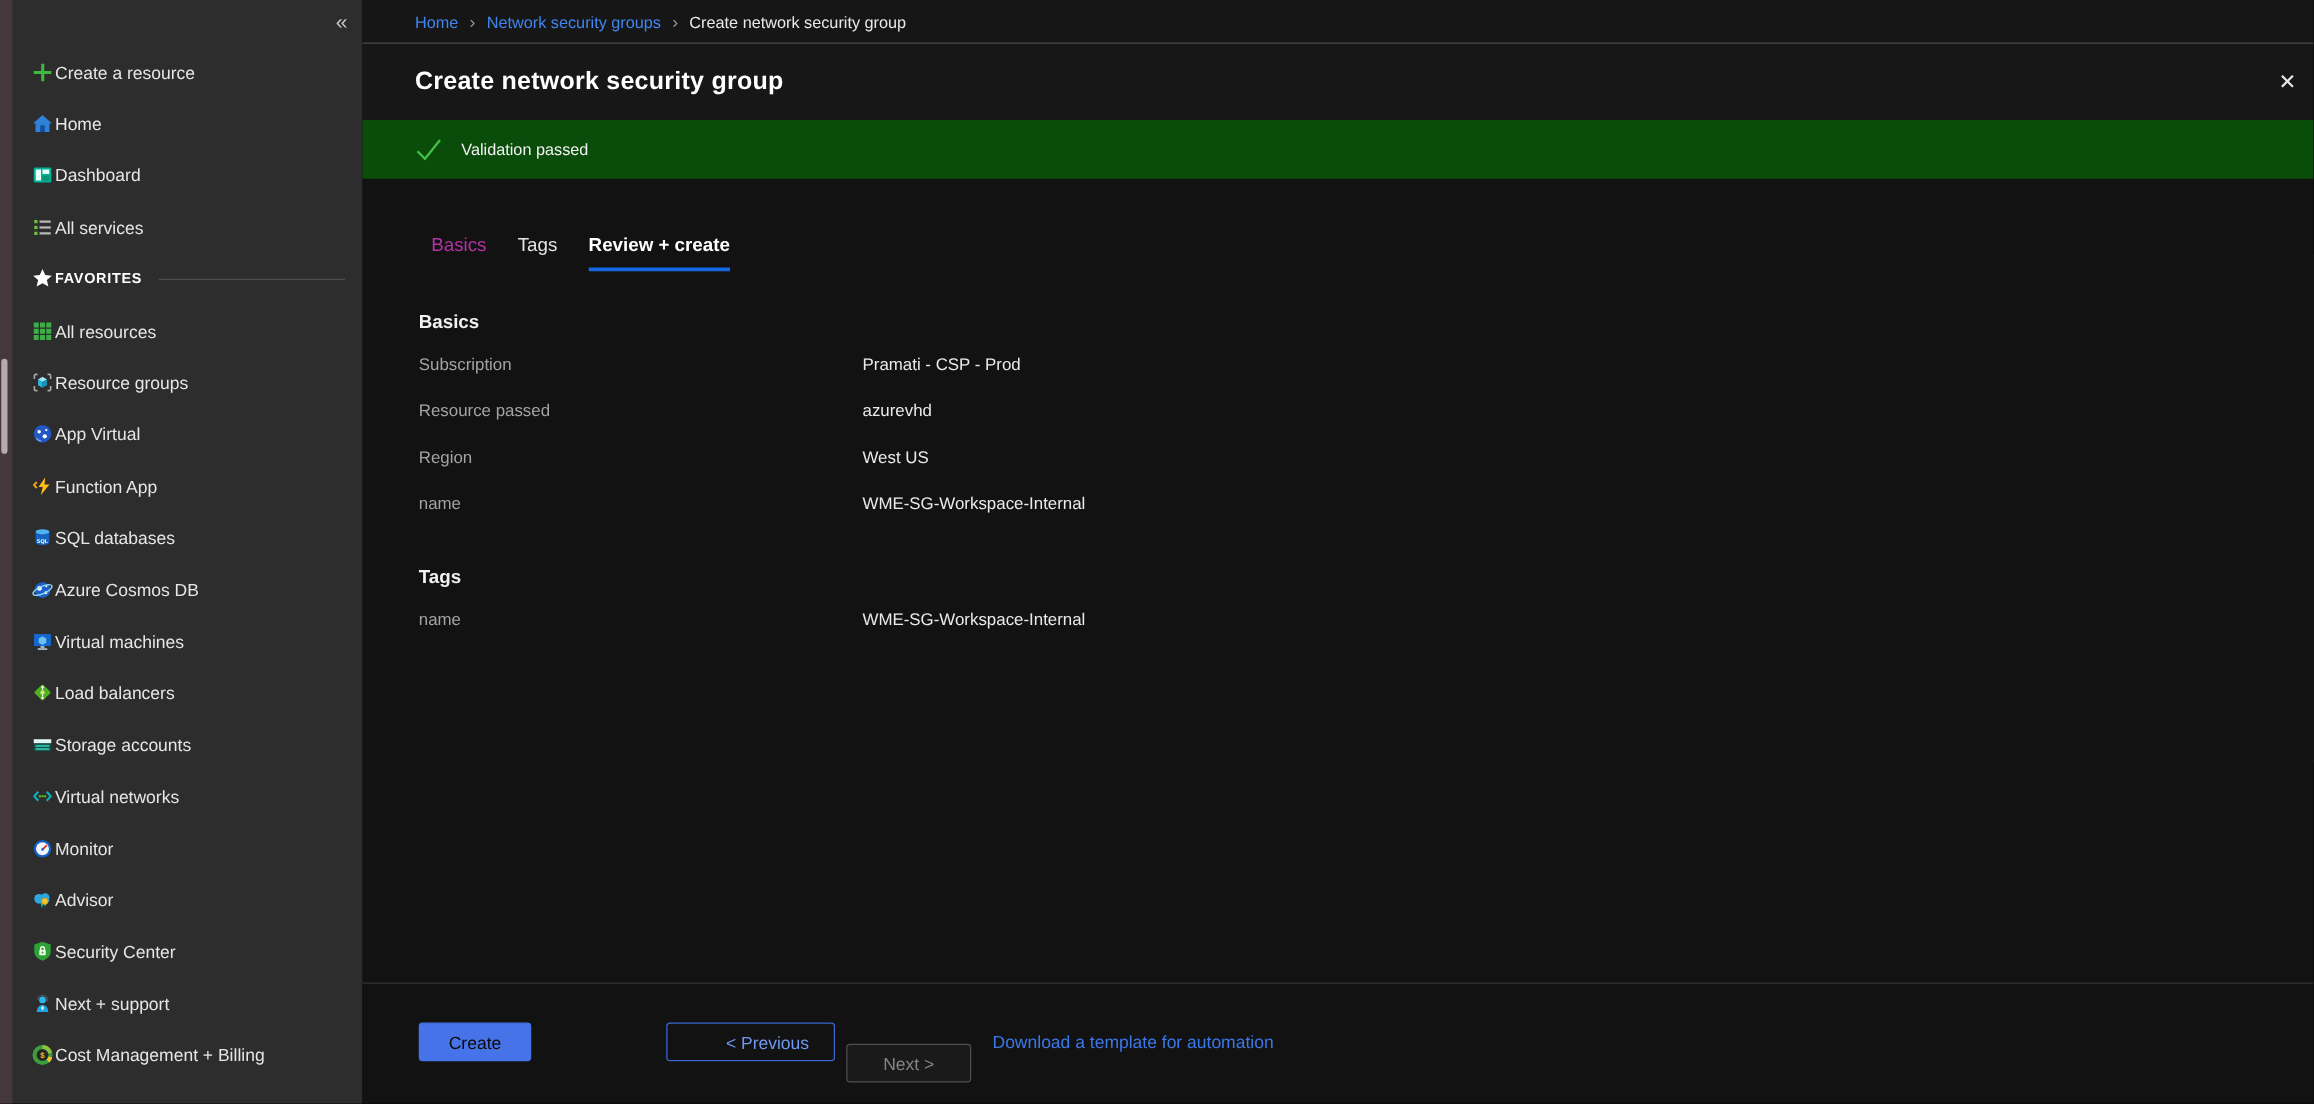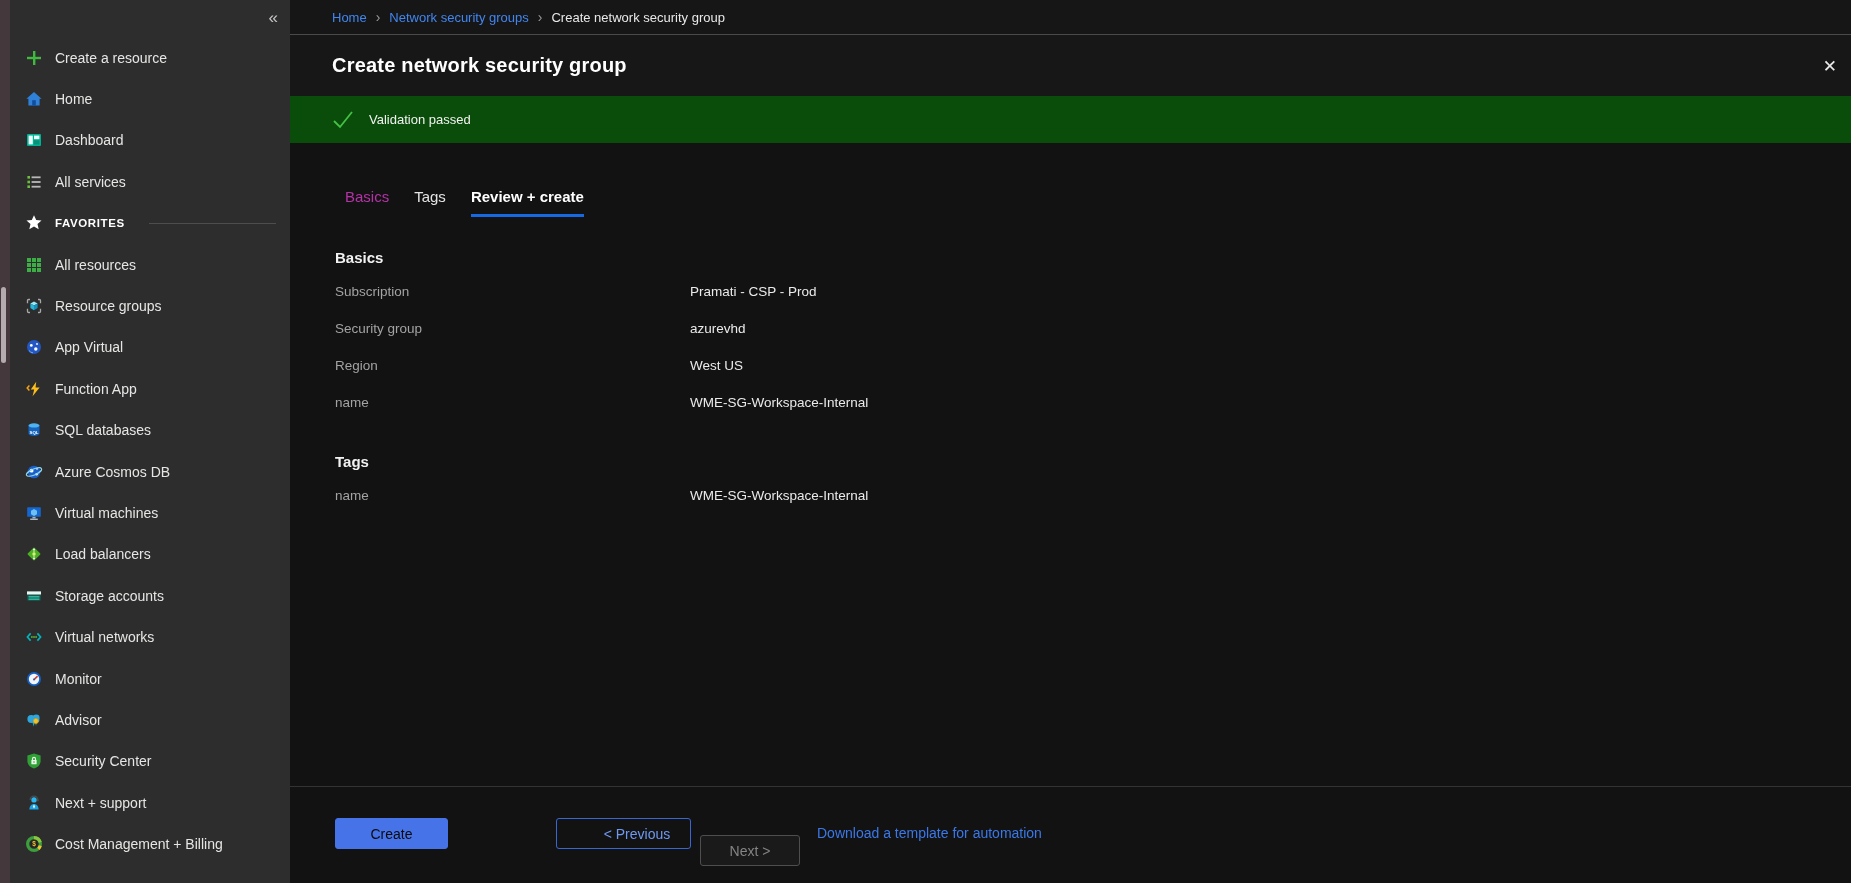--- a/index.html
+++ b/index.html
@@ -8,21 +8,21 @@
     position: relative; width: 1851px; height: 883px; overflow: hidden;
     background: #121212; font-family: "Liberation Sans", sans-serif;
     -webkit-font-smoothing: antialiased;
   }
   
   .sidebar { position: absolute; left: 0; top: 0; width: 290px; height: 100%; background: #2d2d2d; }
   .left-strip { position: absolute; left: 0; top: 0; width: 10px; height: 100%; background: #44383c; }
   .scroll-thumb { position: absolute; left: 1px; top: 287px; width: 5px; height: 76px; background: #b3abad; border-radius: 3px; cursor: pointer; }
   .collapse { position: absolute; top: 8px; right: 12px; color: #c9c5c5; font-size: 17px; cursor: pointer; line-height: 20px; }
   .nav { position: absolute; top: 37px; left: 10px; right: 0; }
-  .nav-item { height: 41.4px; display: flex; align-items: center; padding-left: 15px; gap: 12px; color: #e6e6e4; font-size: 14px; cursor: pointer; white-space: nowrap; }
+  .nav-item { height: 41.4px; display: flex; align-items: center; padding-left: 15px; gap: 1px; color: #e6e6e4; font-size: 14px; cursor: pointer; white-space: nowrap; }
   .nav-item .icon { width: 18px; height: 18px; flex: 0 0 18px; display: inline-flex; }
   .nav-item .icon svg { width: 18px; height: 18px; }
   .nav-item.fav { color: #ffffff; font-size: 11.5px; font-weight: bold; letter-spacing: .6px; cursor: default; }
   .nav-item.fav .divider { flex: 1; height: 1px; background: #4d4d4d; margin: 0 14px 0 12px; }
   
   .main { position: absolute; left: 290px; top: 0; right: 0; bottom: 0; background: #121212; }
   .breadcrumb-bar { height: 34px; background: #161616; display: flex; align-items: center; padding-left: 42px; font-size: 13px; gap: 9px; }
   .crumb-link { color: #4186f0; cursor: pointer; }
   .crumb-current { color: #e8e8e8; }
   .crumb-sep { color: #9a9a9a; font-size: 14px; }
@@ -37,21 +37,21 @@
   .tab { padding-bottom: 9px; color: #e4e4e4; cursor: pointer; border-bottom: 3px solid transparent; }
   .tab.magenta { color: #b532a7; }
   .tab.active { color: #ffffff; font-weight: 600; border-bottom-color: #1668e3; text-align: center; }
   .section h2 { color: #f2f2f2; font-size: 15px; font-weight: 700; margin: 32px 0 7px 0; }
   .row { display: grid; grid-template-columns: 329px 1fr; height: 37px; align-items: center; font-size: 13.5px; gap: 26px; }
   .row .lbl { color: #a3a3a3; }
   .row .val { color: #eaeaea; }
   
   .footer { position: absolute; left: 0; right: 0; bottom: 0; height: 97px; border-top: 1px solid #333333; background: #121212; display: flex; align-items: flex-start; padding: 31px 0 0 45px; }
   .footer button { height: 31px; font-size: 14px; font-family: "Liberation Sans", sans-serif; cursor: pointer; border-radius: 3px; }
-  .btn-create { width: 113px; background: #4673e8; border: 1px solid #4673e8; color: #0a0a0a; }
+  .btn-create { width: 90px; background: #4673e8; border: 1px solid #4673e8; color: #0a0a0a; }
   .btn-outline { width: 135px; margin-left: 108px; background: transparent; border: 1px solid #3a66d4; color: #6f98f2; padding-left: 27px; }
   .btn-disabled { width: 100px; margin-left: 9px; background: #1a1a1a; border: 1px solid #4e4e4e; color: #848484; cursor: default; margin-top: 17px; }
   .footer-link { margin-left: 17px; color: #3b78e8; font-size: 14px; line-height: 31px; cursor: pointer; text-decoration: none; }
 </style>
 </head>
 <body>
 
 <div class="app">
 
   <aside class="sidebar">
@@ -326,21 +326,21 @@
           <div class="tab active">Review + create</div>
         </div>
       <div id="sections">
           <section class="section">
             <h2>Basics</h2>
             <div class="row">
               <span class="lbl">Subscription</span>
               <span class="val">Pramati - CSP - Prod</span>
             </div>
             <div class="row">
-              <span class="lbl">Security group</span>
+              <span class="lbl">Resource passed</span>
               <span class="val">azurevhd</span>
             </div>
             <div class="row">
               <span class="lbl">Region</span>
               <span class="val">West US</span>
             </div>
             <div class="row">
               <span class="lbl">name</span>
               <span class="val">WME-SG-Workspace-Internal</span>
             </div>

